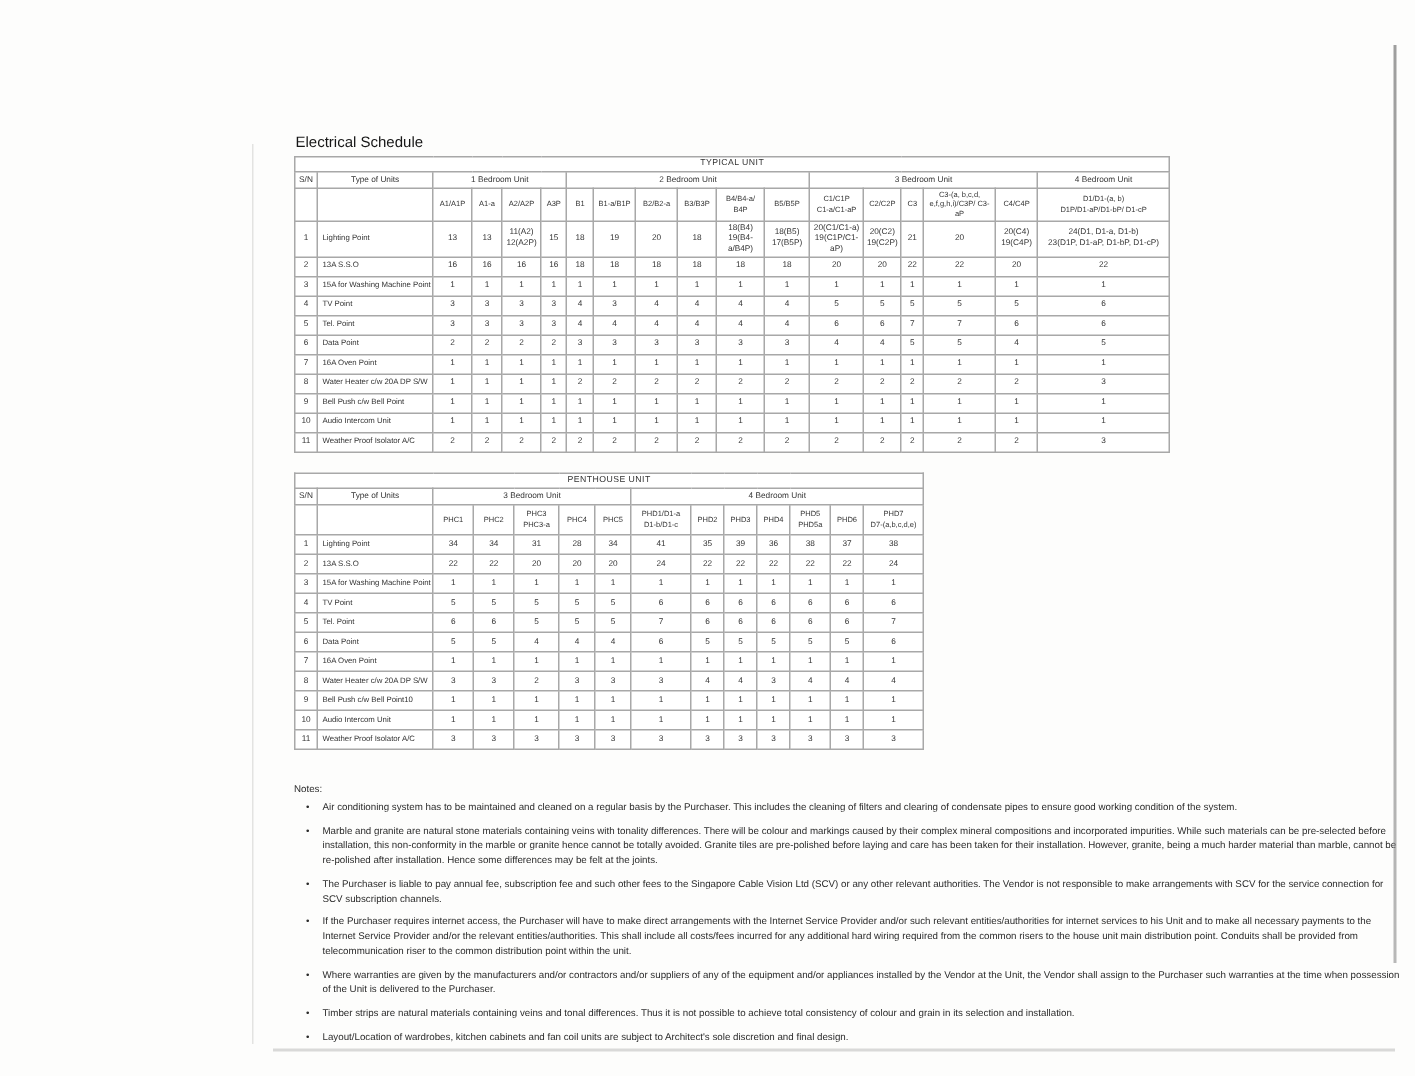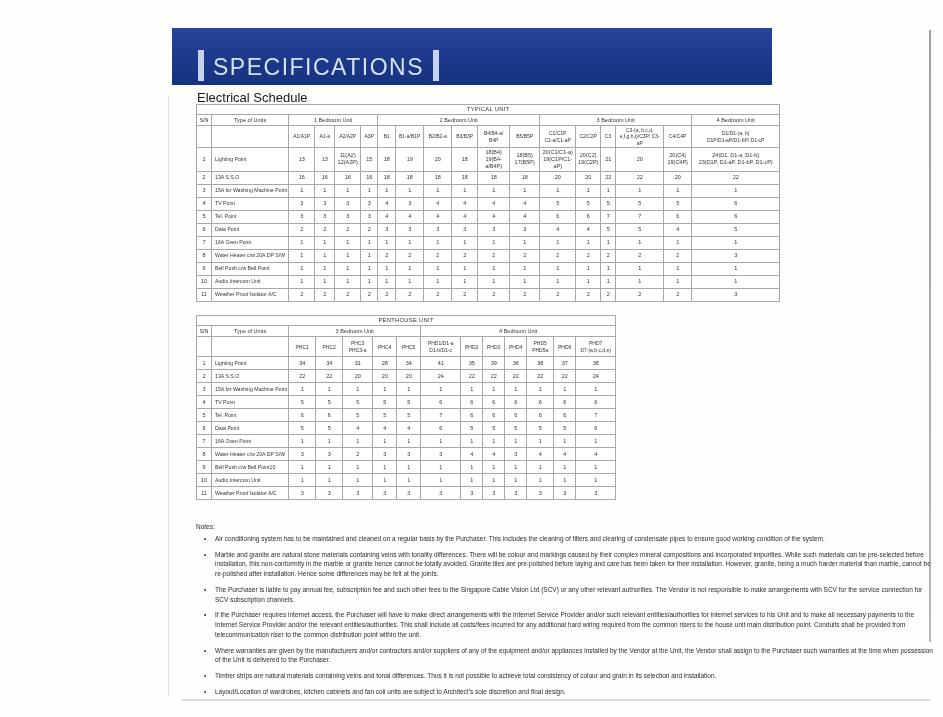--- a/index.html
+++ b/index.html
@@ -12,21 +12,21 @@
   .scan-bottom{position:absolute;left:182px;top:699px;width:748px;height:2px;background:#c9c9c9;opacity:.7}
   .scan-left{position:absolute;left:168px;top:96px;width:1px;height:600px;background:#e3e3e1}
 
   
   .banner{position:absolute;left:172px;top:28px;width:600px;height:57px;
           background:linear-gradient(180deg,#28469d 0%,#1d3a8e 45%,#17327e 100%)}
   .banner-inner{position:absolute;left:26px;bottom:4px;display:flex;align-items:flex-end;gap:9px}
   .bar{width:6px;height:31px;background:#c3d4ec}
   .banner h1{font-size:23px;font-weight:normal;letter-spacing:1.5px;line-height:1;color:#d3e1f3;padding-bottom:2px}
 
-  .section-title{position:absolute;left:197px;top:90px;font-size:13px;color:#161616}
+  .section-title{position:absolute;left:197px;top:90px;font-size:10px;color:#161616}
 
   
   #table-typical{position:absolute;left:196px;top:104px}
   #table-penthouse{position:absolute;left:196px;top:315px}
   table.sched{border-collapse:collapse;table-layout:fixed;background:#fff;border:1px solid #7e7e7e;color:#333}
   .sched th,.sched td{border:1px solid #a8a8a8;font-weight:normal;text-align:center;vertical-align:middle;
                       padding:1px;white-space:pre-line;line-height:1.25;font-size:5.5px}
   .sched .t-title{height:10px;font-size:5.8px;letter-spacing:.3px}
   .sched .grp{height:11px}
   .sched .code{height:20px;font-size:5px}
@@ -39,27 +39,20 @@
   #notes-list{list-style:none;padding-left:8px}
   #notes-list li{display:flex;gap:6px;margin-bottom:6px}
   #notes-list .bullet{flex:none;width:5px;font-size:6.5px;line-height:1.5}
   #notes-list .note-text{flex:1}
 </style>
 </head>
 <body>
 
 <div class="stage">
 
-  <div class="banner">
-    <div class="banner-inner">
-      <span class="bar"></span>
-      <h1>SPECIFICATIONS</h1>
-      <span class="bar"></span>
-    </div>
-  </div>
 
   <div class="section-title">Electrical Schedule</div>
 
   <div id="table-typical">
       <table class="sched">
         <colgroup>
           <col style="width: 15px;">
           <col style="width: 68px;">
           <col style="width: 26px;">
           <col style="width: 20px;">

